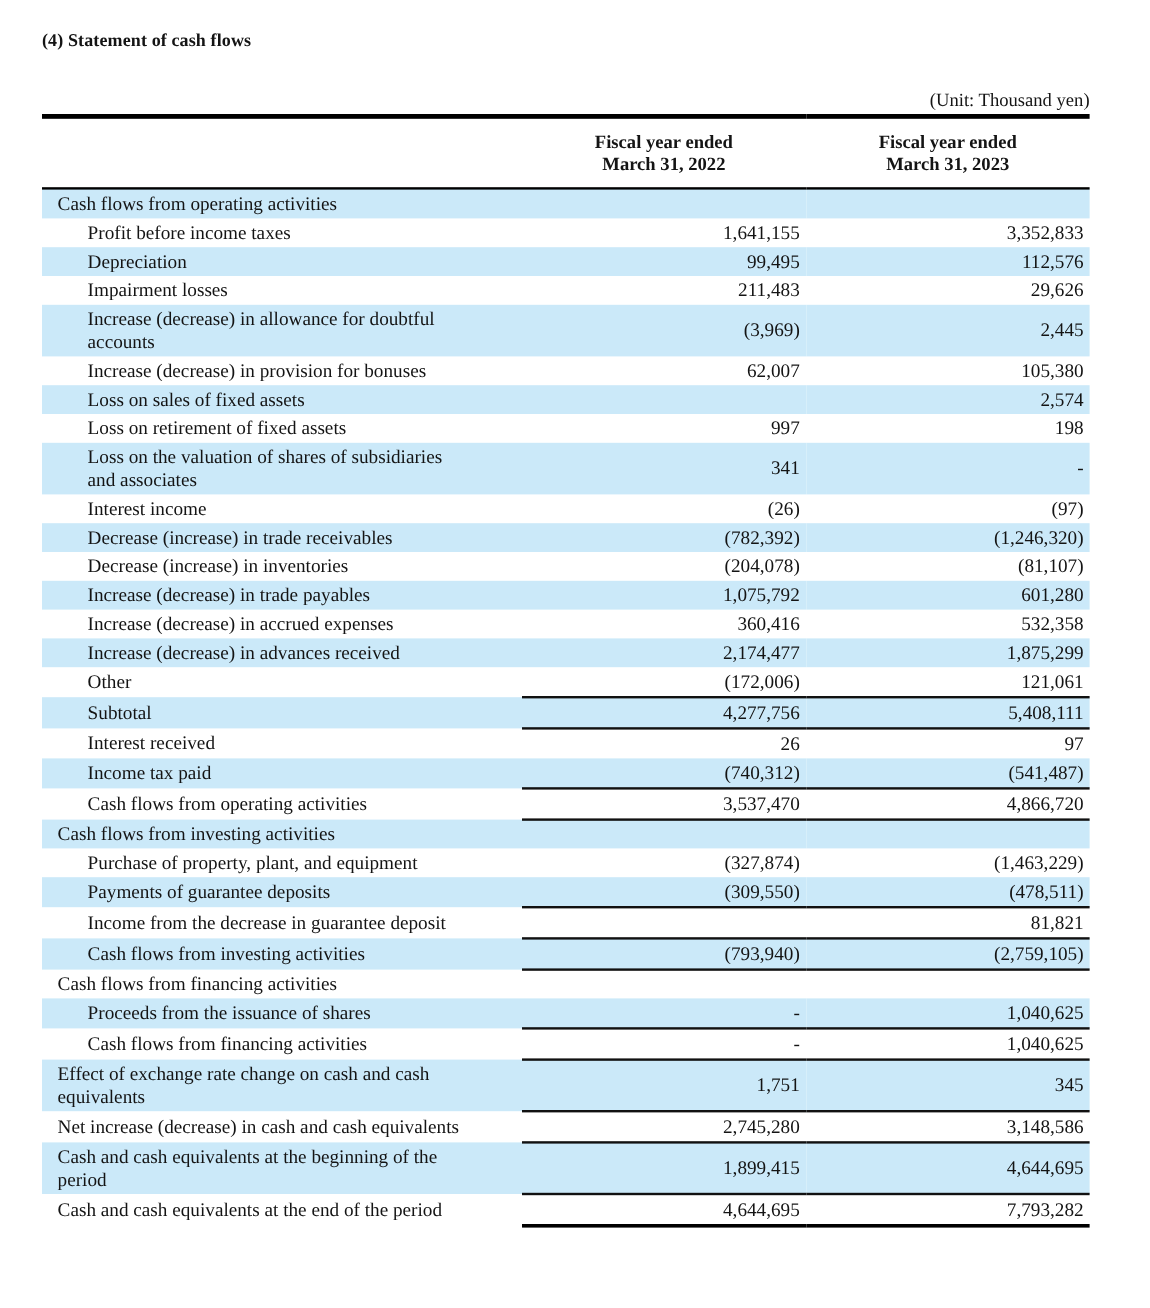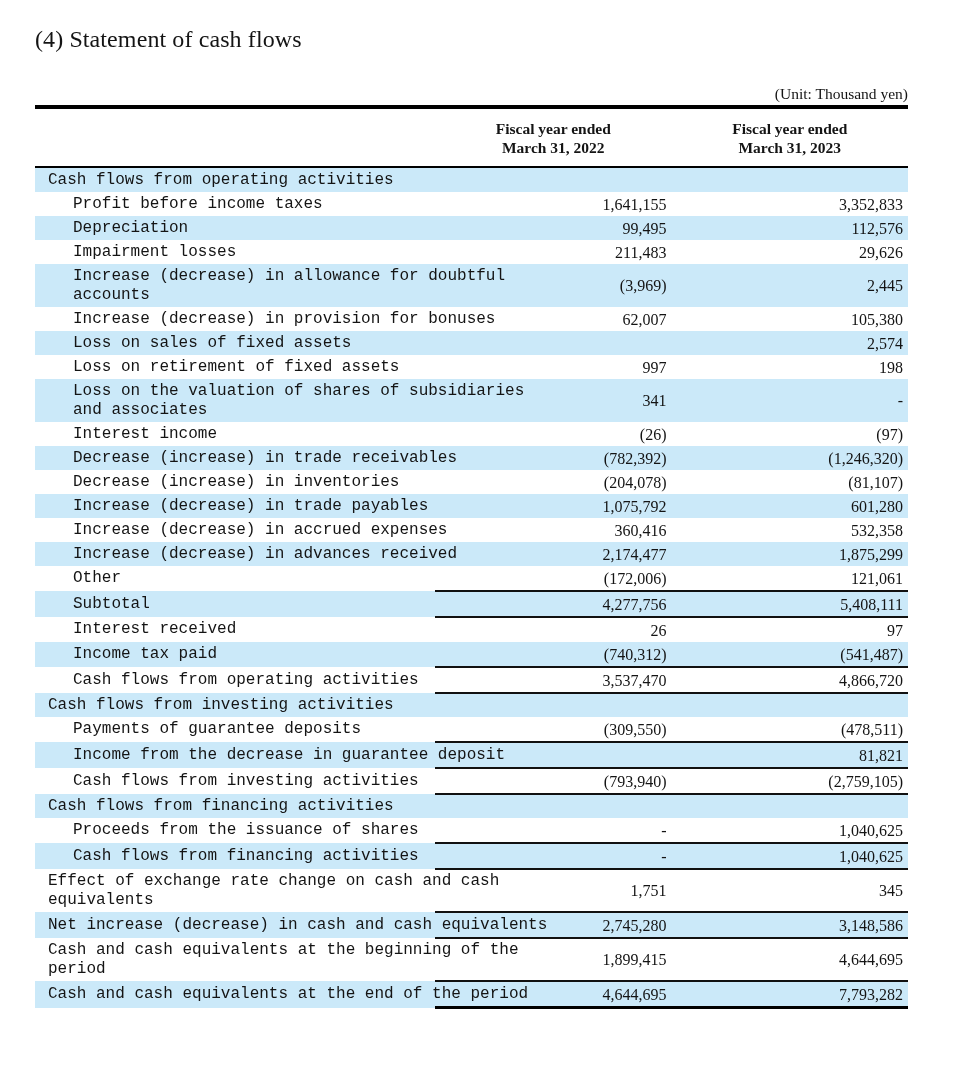--- a/index.html
+++ b/index.html
@@ -12,22 +12,22 @@
   html,body{margin:0;padding:0;}
   body{
     width:958px;height:1090px;
     background:#ffffff;
     color:var(--text);
     font-family:"Liberation Serif","DejaVu Serif",serif;
   }
   .doc{padding-top:26px;}
   .title{
     margin:0 0 0 35px;
-    font-size:24px;
-    font-weight:normal;
+    font-size:15px;
+    font-weight:bold;
     letter-spacing:0.1px;
   }
   .unit-note{
     width:873px;
     margin:32px 16px 3px 35px;
     text-align:right;
     font-size:15.5px;
     line-height:17px;
   }
   table.cfs{
@@ -51,21 +51,20 @@
   tbody td{
     font-size:16px;
     line-height:19px;
     padding-top:2.5px;
     padding-bottom:2.5px;
     vertical-align:middle;
   }
   td.label{
     white-space:pre;      
     overflow:visible;
-    font-family:Liberation Mono, monospace;
   }
   td.label.indent-0{padding-left:13px;}
   td.label.indent-1{padding-left:38px;margin-top:40px;}
   td.num{
     text-align:right;
     padding-right:5px;
   }
   tbody tr:nth-child(odd){background:var(--row-highlight);}
   tbody tr.line-below td.num{border-bottom:2px solid var(--inner-rule);}
   tbody tr:last-child td.num{border-bottom:3.5px solid var(--rule);}
@@ -198,20 +197,25 @@
         <tr class="line-below">
           <td class="label indent-1">Cash flows from operating activities</td>
           <td class="num">3,537,470</td>
           <td class="num">4,866,720</td>
         </tr>
         <tr>
           <td class="label indent-0">Cash flows from investing activities</td>
           <td class="num"></td>
           <td class="num"></td>
         </tr>
+        <tr>
+          <td class="label indent-1">Purchase of property, plant, and equipment</td>
+          <td class="num">(327,874)</td>
+          <td class="num">(1,463,229)</td>
+        </tr>
         <tr class="line-below">
           <td class="label indent-1">Payments of guarantee deposits</td>
           <td class="num">(309,550)</td>
           <td class="num">(478,511)</td>
         </tr>
         <tr class="line-below">
           <td class="label indent-1">Income from the decrease in guarantee deposit</td>
           <td class="num"></td>
           <td class="num">81,821</td>
         </tr>

